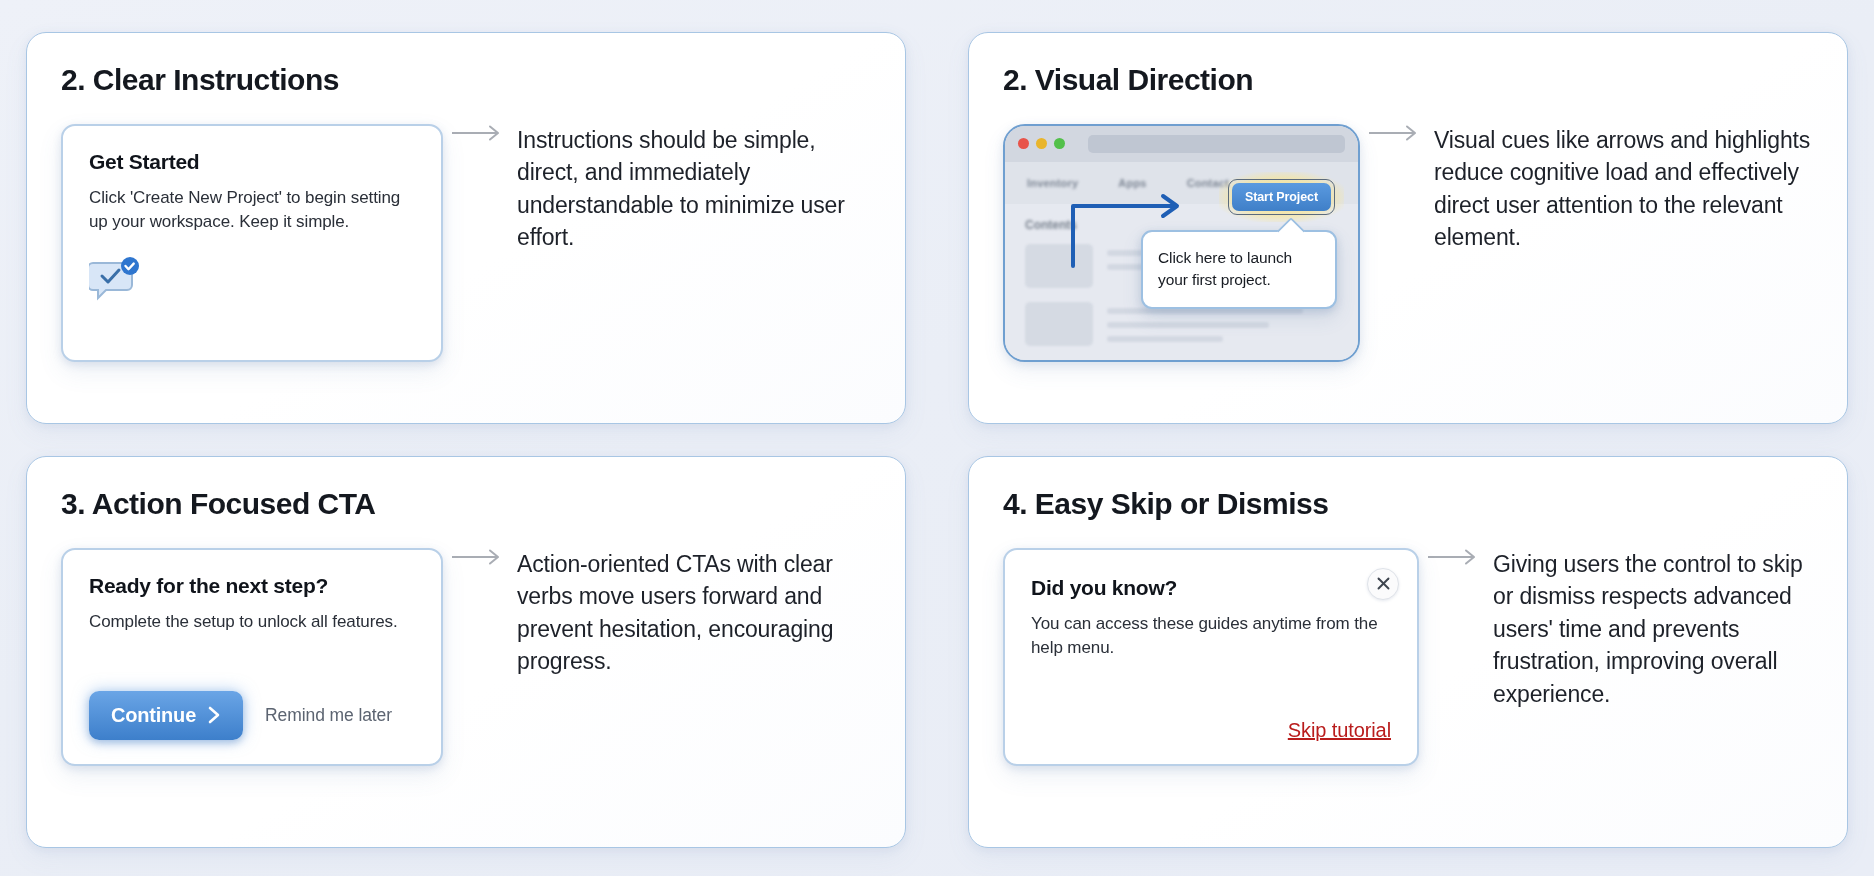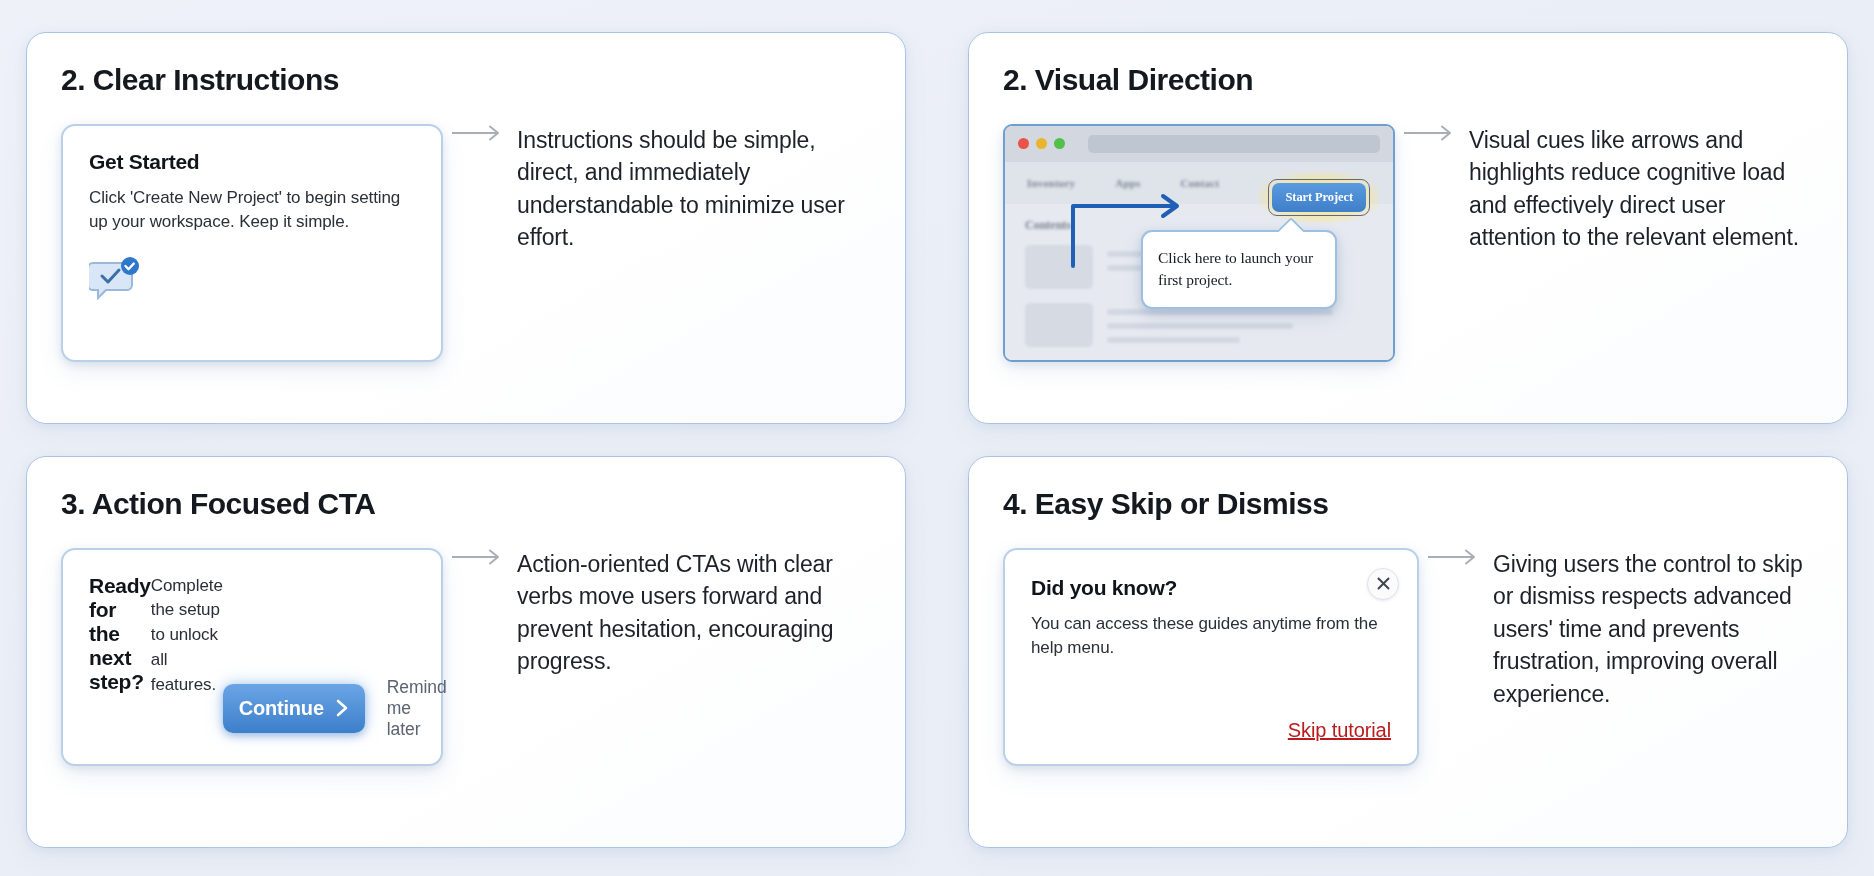--- a/index.html
+++ b/index.html
@@ -97,28 +97,27 @@
     font-size: 17px;
     line-height: 1.46;
     color: #2a2f38;
     letter-spacing: -0.1px;
   }
   .chat-icon { margin-top: 22px; }
 
   
   .browser {
     position: relative;
-    width: 392px;
+    width: 357px;
     height: 238px;
     border: 2px solid #6f9fd0;
-    border-radius: 9px;
+    border-radius: 22px;
     background: #e2e6ee;
     overflow: hidden;
     box-shadow: 0 3px 10px rgba(80,115,165,.14), 0 10px 22px rgba(80,115,165,.09);
-    font-family: Liberation Serif, serif;
   }
   .br-chrome {
     height: 36px;
     background: #d2d7e0;
     display: flex;
     align-items: center;
     padding: 0 13px;
     gap: 7px;
   }
   .dot { width: 11px; height: 11px; border-radius: 50%; }
@@ -238,38 +237,38 @@
   
   .mock-cta {
     width: 382px;
     min-height: 218px;
     background: #ffffff;
     border: 2.5px solid #b9d0e8;
     border-radius: 14px;
     box-shadow: 0 3px 9px rgba(80,115,165,.16), 0 10px 24px rgba(80,115,165,.10);
     padding: 24px 26px 24px 26px;
     display: flex;
-    flex-direction: row;
+    flex-direction: column;
   }
   .cta-row {
     margin-top: auto;
     display: flex;
     align-items: center;
     gap: 22px;
     padding-top: 26px;
   }
   .continue-btn {
     display: inline-flex;
     align-items: center;
     gap: 12px;
     background: linear-gradient(180deg, #6aa5e6 0%, #3d7fcb 100%);
     color: #ffffff;
     font-size: 20px;
     font-weight: 700;
-    padding: 13px 16px;
+    padding: 13px 22px;
     border-radius: 10px;
     letter-spacing: -.2px;
     box-shadow: 0 0 16px rgba(110,165,230,.55), 0 3px 7px rgba(45,95,165,.30);
     border: none;
     cursor: pointer;
     font-family: inherit;
   }
   .chev { display: block; }
   .remind {
     font-size: 17.5px;

